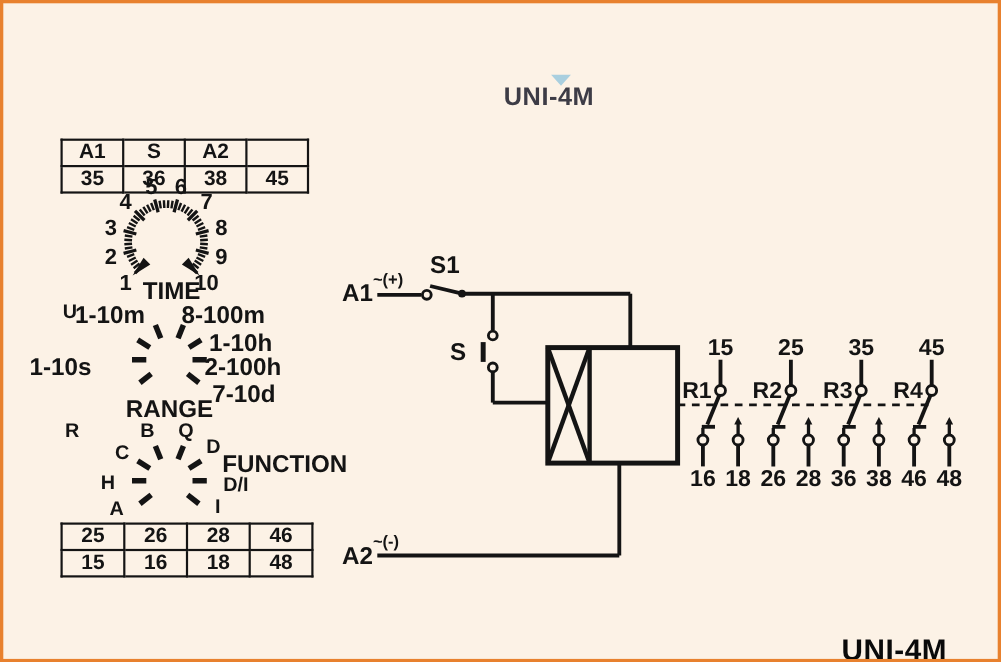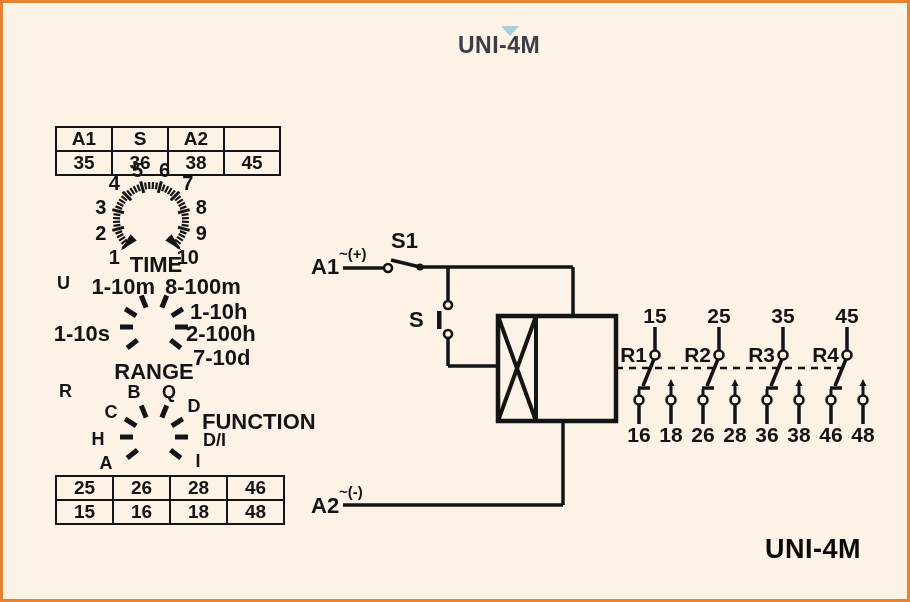--- a/index.html
+++ b/index.html
@@ -2,40 +2,40 @@
 <html><head>
 <meta charset="utf-8">
 <style>
   html,body{margin:0;padding:0;background:#d8d8d8;}
   .page{
     position:relative; width:910px; height:602px; box-sizing:border-box;
     background:#fcf2e6; border:3px solid #e8812e;
     font-family:"Liberation Sans", sans-serif; font-weight:bold; color:#141414;
     overflow:hidden;
   }
-  .abs{position:absolute;}
+  .abs{position:absolute;margin-top:42px;}
   .title{
     left:455px; top:26px; font-size:23px; line-height:33px; color:#3d3c46; letter-spacing:.5px;
   }
   .tri{
     left:498px; top:23px; width:0; height:0;
     border-left:9px solid transparent; border-right:9px solid transparent;
     border-top:10px solid #a9cfdf;
   }
   .watermark{ left:762px; top:531px; font-size:27px; letter-spacing:.5px; color:#0a0a0a; }
   table.tbl{ position:absolute; border-collapse:collapse; }
   table.tbl td{
     border:2.5px solid #141414; text-align:center; padding:0;
     font-family:"Liberation Sans", sans-serif; font-weight:bold; font-size:19px; color:#141414;
     height:20px;
   }
   .tbl-top td{ width:54px; }
   .tbl-bot td{ width:55px; }
   .lbl{ position:absolute; font-size:22px; white-space:nowrap; }
-  .lbl-r{ text-align:right; }
+  .lbl-r{ text-align:center; }
   .ctr{ transform:translate(-50%,-50%); }
   .fl{ font-size:18px; }
   svg{ position:absolute; overflow:visible; }
   svg text{ font-family:"Liberation Sans", sans-serif; font-weight:bold; fill:#141414; }
 </style>
 </head>
 <body>
 
 <div class="page">
 

